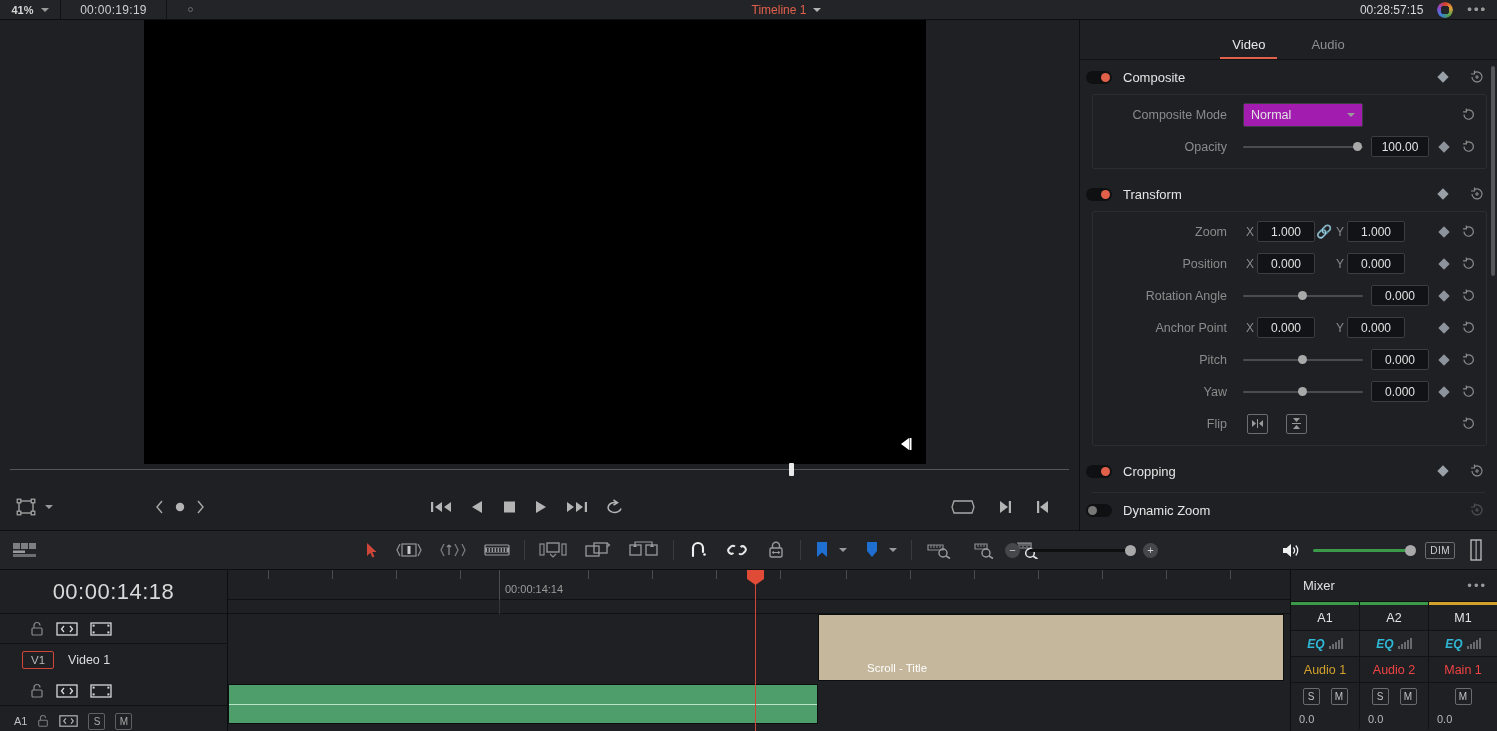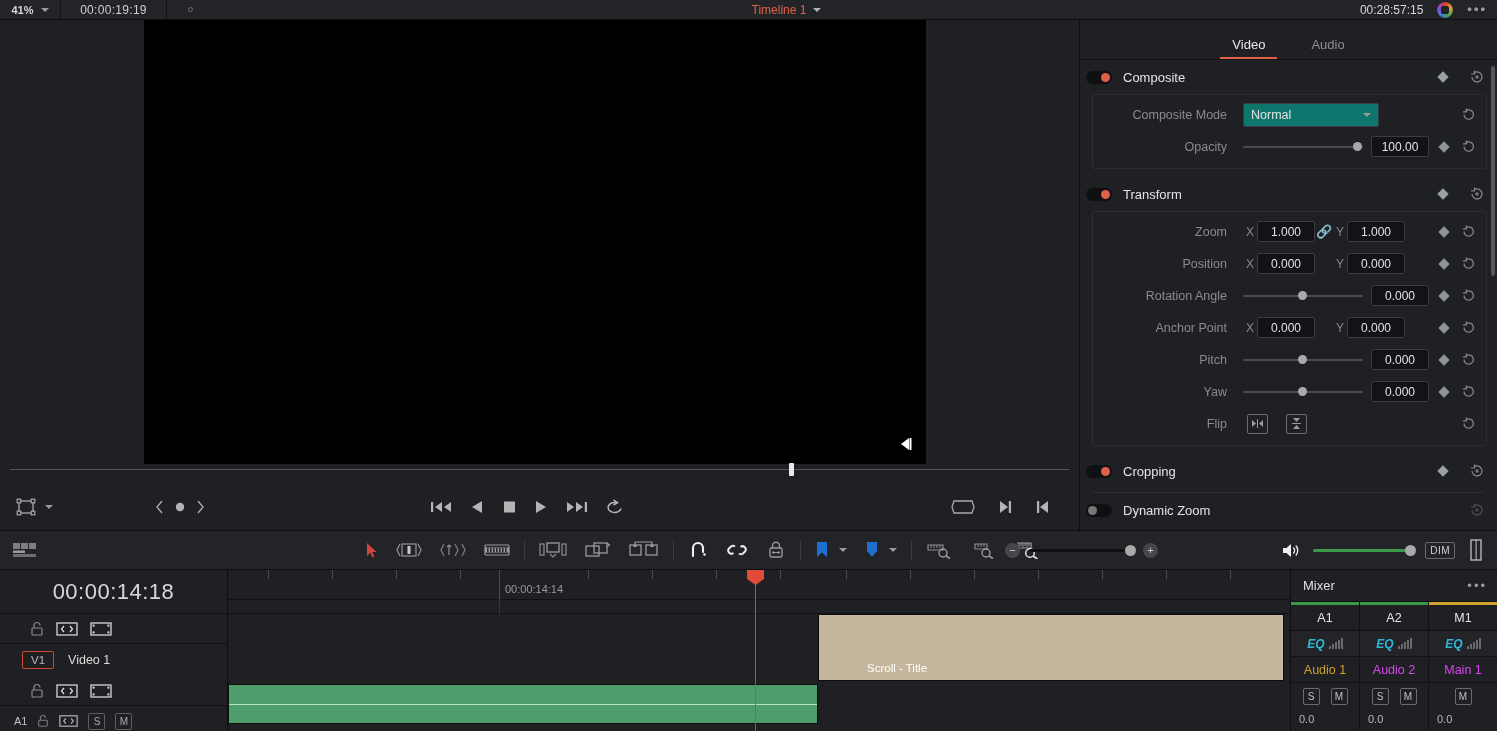--- a/index.html
+++ b/index.html
@@ -69,21 +69,21 @@
   .kf-diamond{ width:8px;height:8px;background:#9aa0a8;transform:rotate(45deg); margin-right:22px;}
   .reset-ico{ color:#8a8a8a; }
 
   .sec-box{ margin:0 10px 8px 12px; border:1px solid #2c2d31; border-radius:2px; padding:7px 0 9px 0; }
   .prow{ display:flex; align-items:center; height:25px; margin-bottom:7px; }
   .prow:last-child{ margin-bottom:0; }
   .plabel{ width:150px; text-align:right; font-size:12.5px; color:#8b8b8b; padding-right:16px; }
   .axis{ font-size:12px; color:#8b8b8b; width:14px; text-align:center; }
   .numfield{ width:58px; height:21px; background:#121316; border:1px solid #3c3d41; border-radius:2px;
      display:flex;align-items:center;justify-content:center; font-size:12px; color:#e2e2e2;}
-  .select{ width:136px;height:24px;background:#0f766e;border:1px solid #3c3d41;border-radius:2px;
+  .select{ width:120px;height:24px;background:#a21caf;border:1px solid #3c3d41;border-radius:2px;
      display:flex;align-items:center; padding:0 7px; font-size:12.5px;color:#e2e2e2; justify-content:space-between;}
   .slider{ position:relative; height:16px; display:flex; align-items:center; }
   .slider .track{ height:2px; background:#4b4c50; width:100%; border-radius:1px;}
   .slider .knob{ position:absolute; width:9px;height:9px;border-radius:50%;background:#a9a9a9;}
   .kf{ width:8px;height:8px;background:#8d939b;transform:rotate(45deg); }
   .link-ico{ color:#4a8fd6; font-size:13px; width:18px; text-align:center;}
   .flipbtn{ width:21px;height:20px;border:1px solid #6c6d71;border-radius:2px;display:flex;align-items:center;justify-content:center;}
   .divider-line{ height:1px; background:#2c2d31; margin:4px 12px 0 12px;}
 
   
@@ -140,21 +140,21 @@
   .strip:last-child{ border-right:none; }
   .colorbar{ height:3px; background:#3a9a4a; }
   .colorbar.main{ background:#d2a02c; }
   .mx-name{ height:26px; display:flex;align-items:center;justify-content:center;font-size:12.5px;color:#e4e4e4;border-bottom:1px solid #111214;}
   .mx-eq{ height:26px; display:flex;align-items:center;justify-content:center; gap:4px; background:#232428; border-bottom:1px solid #111214;}
   .mx-eq .eqt{ color:#2fb8d6; font-size:12px; font-style:italic; font-weight:bold;}
   .bars{ display:flex; align-items:flex-end; gap:1px; height:11px;}
   .bars i{ width:2px; background:#6a6b6f; display:block;}
   .mx-track{ height:26px; display:flex;align-items:center;justify-content:center;font-size:12.5px;border-bottom:1px solid #111214;}
   .mx-track.a1{ color:#d2a02c;}
-  .mx-track.plain{ color:#d946ef;}
+  .mx-track.plain{ color:#ef4444;}
   .mx-sm{ height:26px; display:flex;align-items:center;justify-content:center;gap:11px;}
   .smbtn{ width:17px;height:17px;border:1px solid #6a6b6f;border-radius:2px;display:flex;align-items:center;justify-content:center;font-size:10px;color:#c0c0c0;}
   .mx-db{ height:20px; display:flex;align-items:center; padding-left:8px; font-size:11px;color:#b8b8b8;}
   svg{ display:block; }
 </style>
 </head>
 <body>
 
 <div class="app">
 

